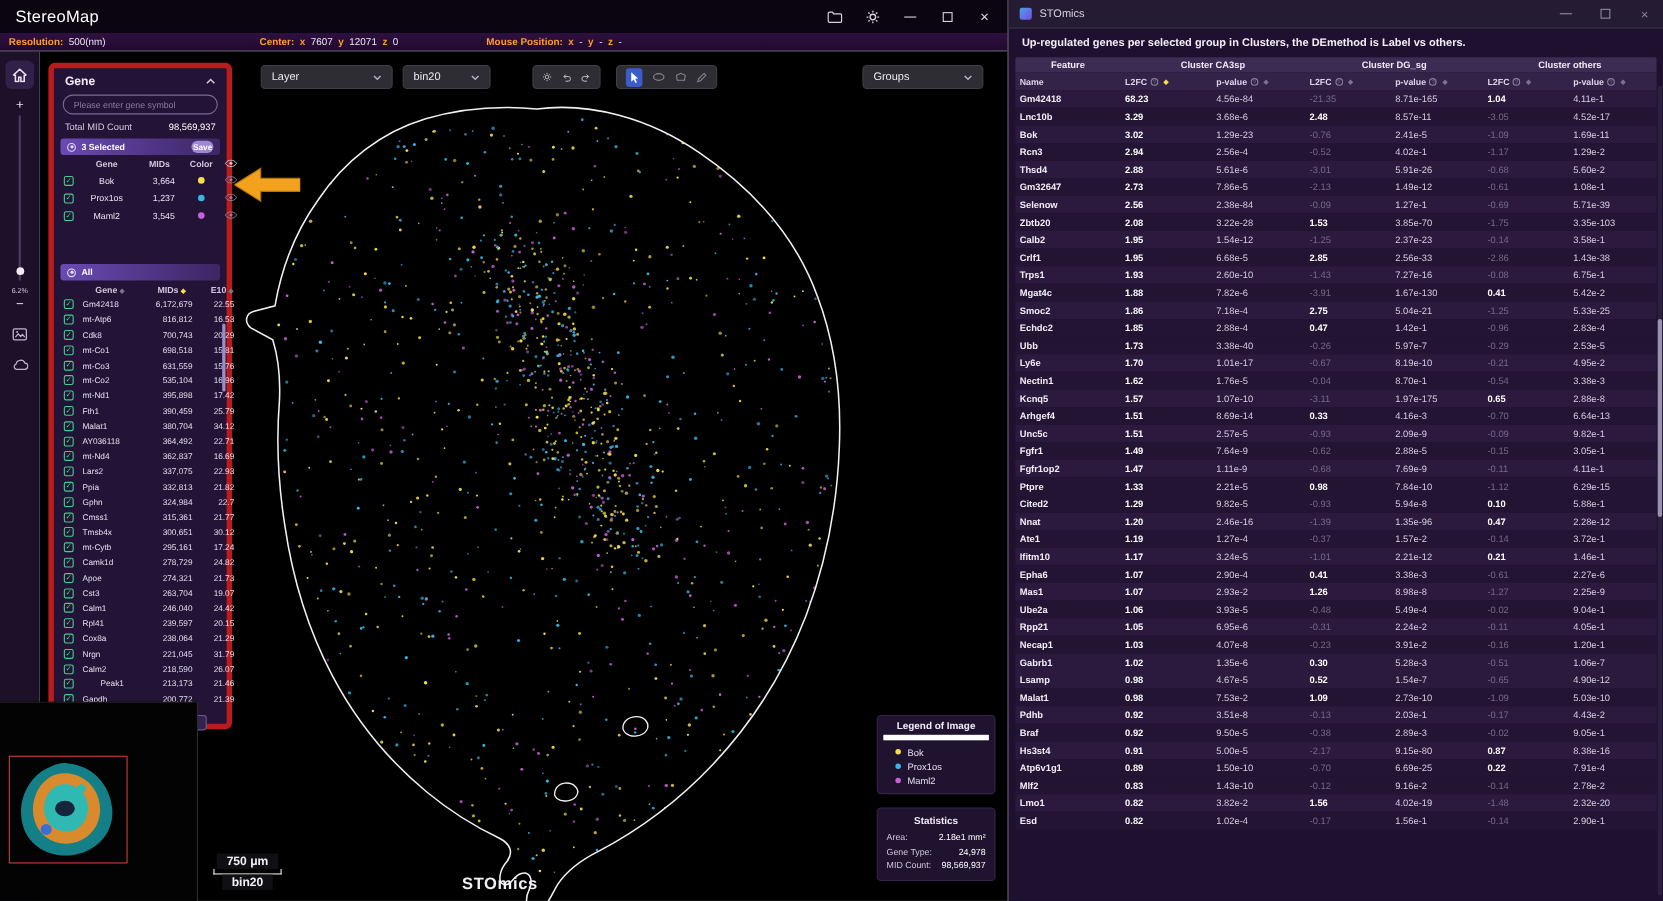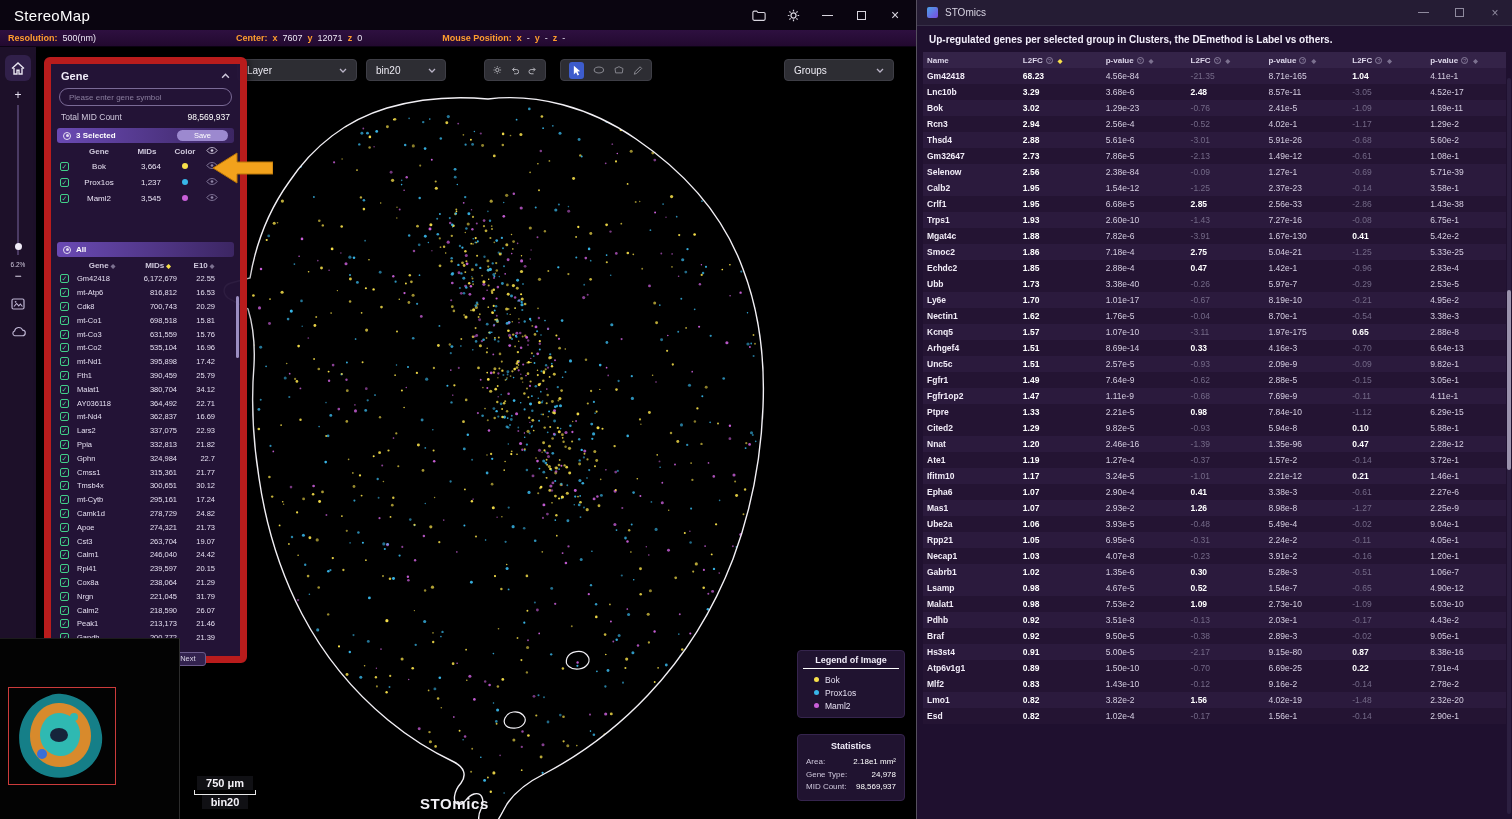--- a/index.html
+++ b/index.html
@@ -53,53 +53,53 @@
   .scale-chip { background:#131317d9; padding:1px 9px; color:#f4f2f8; font-size:11px; font-weight:700; }
   .scale-line { width:62px; height:5px; border-left:1px solid #e8e8e8; border-right:1px solid #e8e8e8;
     border-bottom:1px solid #e8e8e8; }
   .watermark { position:absolute; left:384px; bottom:7px; font-size:15px; font-weight:800;
     color:#f2f0f5; letter-spacing:.6px; }
 
   .sidepanel { position:absolute; width:108px; background:#241535e6; border-radius:4px;
     color:#e4def0; border:1px solid #35244d; z-index:2; }
   #legend { right:11px; top:603px; padding-bottom:5px; }
   .sp-title { text-align:center; font-size:9px; font-weight:700; padding:4px 0 3px;
-    border-bottom:1px solid #ffffff; margin:0 5px 4px; color:#f0ecf8; }
+    border-bottom:5px solid #ffffff; margin:0 5px 4px; color:#f0ecf8; }
   .lg-item { display:flex; align-items:center; gap:6px; font-size:8.5px; padding:1.5px 0 1.5px 16px; }
   .lg-dot { width:5px; height:5px; border-radius:50%; }
   #stats { right:11px; top:687px; padding:3px 8px 6px; }
   .st-title { text-align:center; font-size:9px; font-weight:700; padding:3px 0 5px; color:#f0ecf8; }
   .st-row { display:flex; justify-content:space-between; font-size:8px; line-height:12.5px; }
   .st-label { color:#cfc8dc; }
   .st-val { color:#fff; }
 
   #minimap { position:absolute; left:0; top:638px; width:180px; height:181px; background:#030303;
     z-index:6; border-right:1px solid #2c2c2c; border-top:1px solid #1c1c1c; }
   .mm-rect { position:absolute; left:8px; top:48px; width:108px; height:98px; border:1.5px solid #cc3b3b; }
 
   
-  #gene-panel { position:absolute; left:44px; top:57px; width:203px; height:606px;
-    background:#241438f5; border-radius:6px; z-index:5; border:7px solid #b91c1c;
+  #gene-panel { position:absolute; left:44px; top:57px; width:167px; height:606px;
+    background:#241438f5; border-radius:6px; z-index:5; border:5px solid #b91c1c;
     box-shadow:0 0 10px #000a; color:#d8d2e4; }
   .gp-head { display:flex; justify-content:space-between; align-items:center; padding:6px 10px 4px;
     font-size:11px; font-weight:700; color:#f0ecf8; }
   .gp-search { display:block; margin:2px 8px 0; height:18px; width:calc(100% - 16px);
     border:1px solid #7a6a96; border-radius:9px; background:transparent; color:#d8d2e4;
     font-size:8px; padding:0 9px; font-family:"Liberation Sans",sans-serif; }
   .gp-search::placeholder { color:#8a7e9e; }
   .gp-total { display:flex; justify-content:space-between; padding:6px 10px 4px; font-size:8.5px; color:#cfc8dc; }
   .gp-total b { color:#fff; font-weight:400; }
   .gp-secbar { margin:2px 6px 0; height:15px; border-radius:3px;
     background:linear-gradient(90deg,#6a4ab4,#3c2663); display:flex; align-items:center;
     padding:0 6px; gap:5px; font-size:8px; font-weight:700; color:#fff; }
   .circ-ic { width:8px; height:8px; border:1px solid #e4def2; border-radius:50%;
     display:inline-flex; align-items:center; justify-content:center; }
   .circ-ic i { width:3px; height:3px; background:#e4def2; border-radius:50%; }
   .save-chip { margin-left:auto; background:#9c89cf; border-radius:7px; font-size:7.5px;
-    padding:1px 17px; color:#fff; font-weight:400; }
+    padding:1px 1px; color:#fff; font-weight:700; }
   .sel-hdr,.sel-row { display:grid; grid-template-columns:16px 52px 44px 32px 22px;
     align-items:center; margin:0 6px; }
   .sel-hdr { font-size:8px; color:#cfc8dc; font-weight:700; padding:4px 0 2px; }
   .sel-row { height:16px; font-size:8px; color:#e8e2f2; }
   .tc { text-align:center; }
   .tr { text-align:right; padding-right:8px; }
   .cb { width:9px; height:9px; border:1px solid #42d08a; border-radius:2px; color:#42d08a;
     font-size:7px; line-height:7px; text-align:center; margin-left:3px; display:inline-block; }
   .dot { width:6px; height:6px; border-radius:50%; display:inline-block; }
   .all-hdr,.all-row { display:grid; grid-template-columns:16px 58px 54px 38px; align-items:center; margin:0 6px; }
@@ -2028,21 +2028,21 @@
           <span class="tr">31.79</span>
         </div>
         <div class="all-row">
           <span class="cb">✓</span>
           <span style="padding-left: 4px;">Calm2</span>
           <span class="tr">218,590</span>
           <span class="tr">26.07</span>
         </div>
         <div class="all-row">
           <span class="cb">✓</span>
-          <span style="padding-left: 4px;">Peak1</span>
+          <span style="padding-left: 4px; text-align: center;">Peak1</span>
           <span class="tr">213,173</span>
           <span class="tr">21.46</span>
         </div>
         <div class="all-row">
           <span class="cb">✓</span>
           <span style="padding-left: 4px;">Gapdh</span>
           <span class="tr">200,772</span>
           <span class="tr">21.39</span>
         </div>
       </div>
@@ -2072,20 +2072,26 @@
         </span>
       <span class="wc wc-max">
           <i></i>
         </span>
       <span class="wc wc-close">×</span>
     </div>
   </div>
   <div class="rw-sub">Up-regulated genes per selected group in Clusters, the DEmethod is Label vs others.</div>
 
   <div class="de-table">
+    <div class="grp-row">
+      <span class="g0">Feature</span>
+      <span class="gp1">Cluster CA3sp</span>
+      <span class="gp2">Cluster DG_sg</span>
+      <span class="gp3">Cluster others</span>
+    </div>
     <div class="sub-row">
       <span class="shc c0">
           <span>Name</span>
         </span>
       <span class="shc c1">
           <span>L2FC</span>
           <span class="qi">?</span>
           <span class="dia sorted">◆</span>
         </span>
       <span class="shc c2">
@@ -2171,20 +2177,29 @@
         </div>
         <div class="trow">
           <span class="tcell c0 name">Selenow</span>
           <span class="tcell c1 pos">2.56</span>
           <span class="tcell c2 pv">2.38e-84</span>
           <span class="tcell c3 neg">-0.09</span>
           <span class="tcell c4 pv">1.27e-1</span>
           <span class="tcell c5 neg">-0.69</span>
           <span class="tcell c6 pv">5.71e-39</span>
         </div>
+        <div class="trow alt">
+          <span class="tcell c0 name">Zbtb20</span>
+          <span class="tcell c1 pos">2.08</span>
+          <span class="tcell c2 pv">3.22e-28</span>
+          <span class="tcell c3 pos">1.53</span>
+          <span class="tcell c4 pv">3.85e-70</span>
+          <span class="tcell c5 neg">-1.75</span>
+          <span class="tcell c6 pv">3.35e-103</span>
+        </div>
         <div class="trow">
           <span class="tcell c0 name">Calb2</span>
           <span class="tcell c1 pos">1.95</span>
           <span class="tcell c2 pv">1.54e-12</span>
           <span class="tcell c3 neg">-1.25</span>
           <span class="tcell c4 pv">2.37e-23</span>
           <span class="tcell c5 neg">-0.14</span>
           <span class="tcell c6 pv">3.58e-1</span>
         </div>
         <div class="trow alt">

